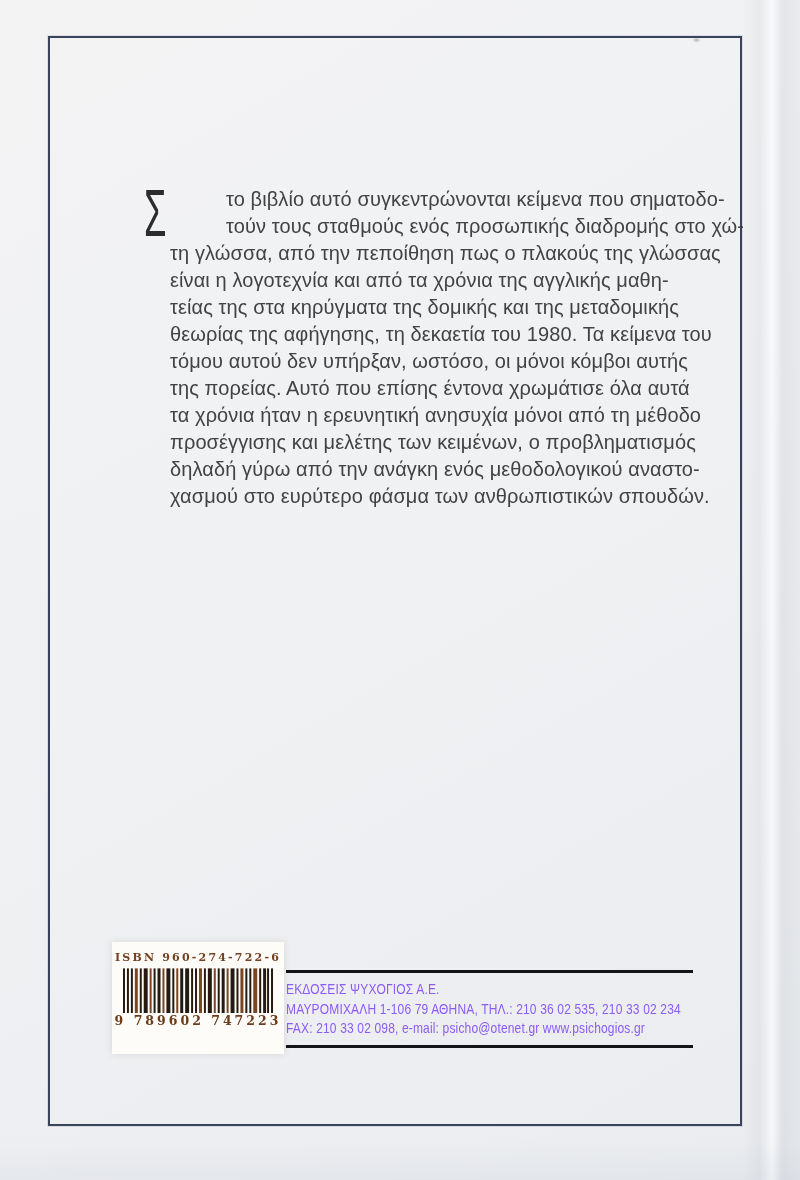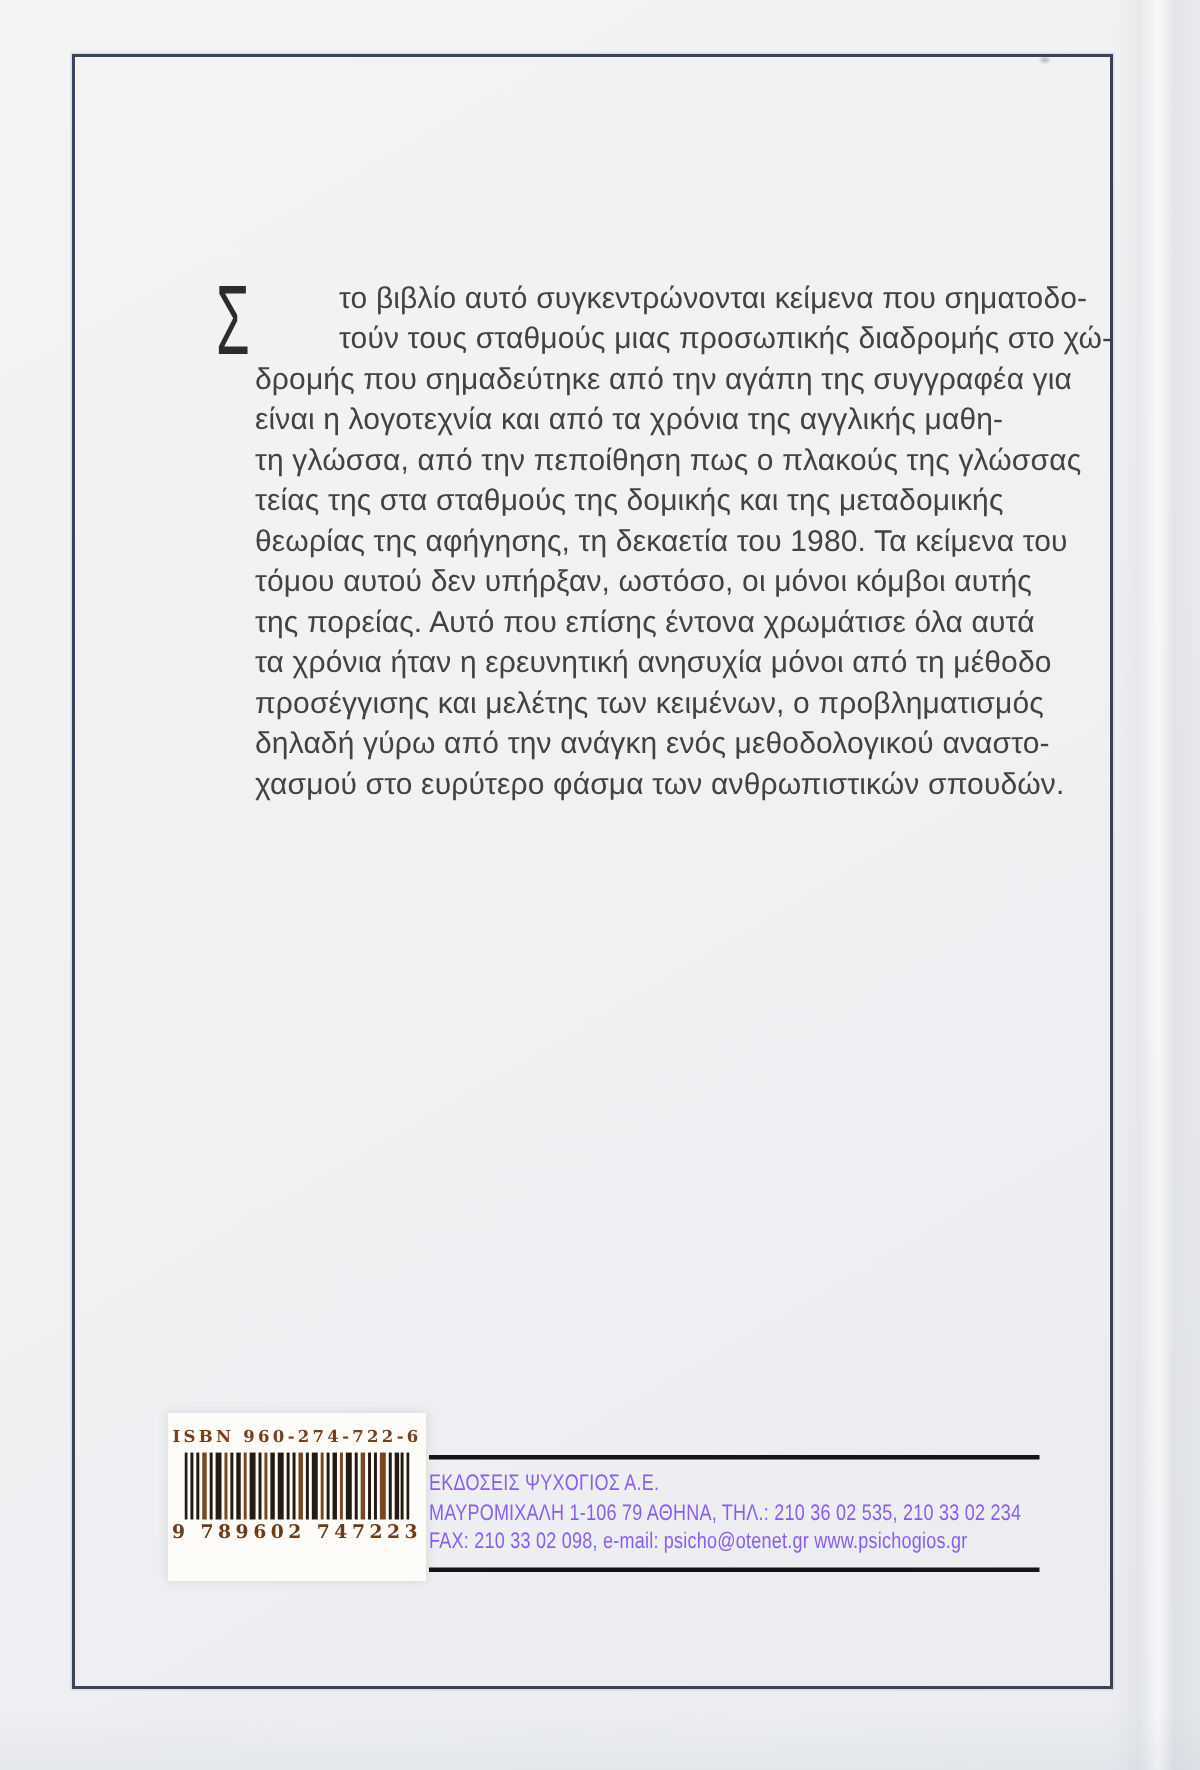--- a/index.html
+++ b/index.html
@@ -88,25 +88,24 @@
 
   <div class="page-edge-band"></div>
   <div class="bottom-shade"></div>
 
   <div class="frame"></div>
   <div class="smudge"></div>
 
   <div class="blurb">
     <span class="dropcap">Σ</span>
     <span class="line indent">το βιβλίο αυτό συγκεντρώνονται κείμενα που σηματοδο-</span>
-    <span class="line indent">τούν τους σταθμούς μιας προσωπικής διαδρομής στο χώ-</span>
-    <span class="line">δρομής που σημαδεύτηκε από την αγάπη της συγγραφέα για</span>
+    <span class="line indent">τούν τους σταθμούς ενός προσωπικής διαδρομής στο χώ-</span>
+    <span class="line">τη γλώσσα, από την πεποίθηση πως ο πλακούς της γλώσσας</span>
     <span class="line">είναι η λογοτεχνία και από τα χρόνια της αγγλικής μαθη-</span>
-    <span class="line">τη γλώσσα, από την πεποίθηση πως ο πλακούς της γλώσσας</span>
-    <span class="line">τείας της στα σταθμούς της δομικής και της μεταδομικής</span>
+    <span class="line">τείας της στα κηρύγματα της δομικής και της μεταδομικής</span>
     <span class="line">θεωρίας της αφήγησης, τη δεκαετία του 1980. Τα κείμενα του</span>
     <span class="line">τόμου αυτού δεν υπήρξαν, ωστόσο, οι μόνοι κόμβοι αυτής</span>
     <span class="line">της πορείας. Αυτό που επίσης έντονα χρωμάτισε όλα αυτά</span>
     <span class="line">τα χρόνια ήταν η ερευνητική ανησυχία μόνοι από τη μέθοδο</span>
     <span class="line">προσέγγισης και μελέτης των κειμένων, ο προβληματισμός</span>
     <span class="line">δηλαδή γύρω από την ανάγκη ενός μεθοδολογικού αναστο-</span>
     <span class="line">χασμού στο ευρύτερο φάσμα των ανθρωπιστικών σπουδών.</span>
   </div>
 
   <div class="barcode-box">

